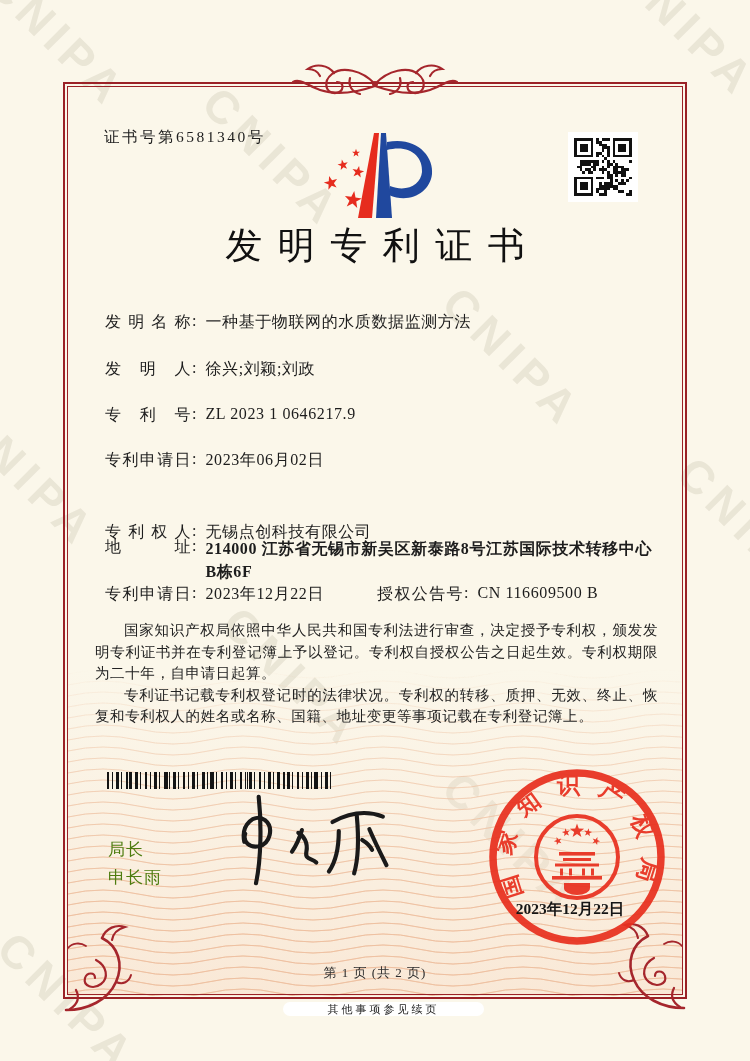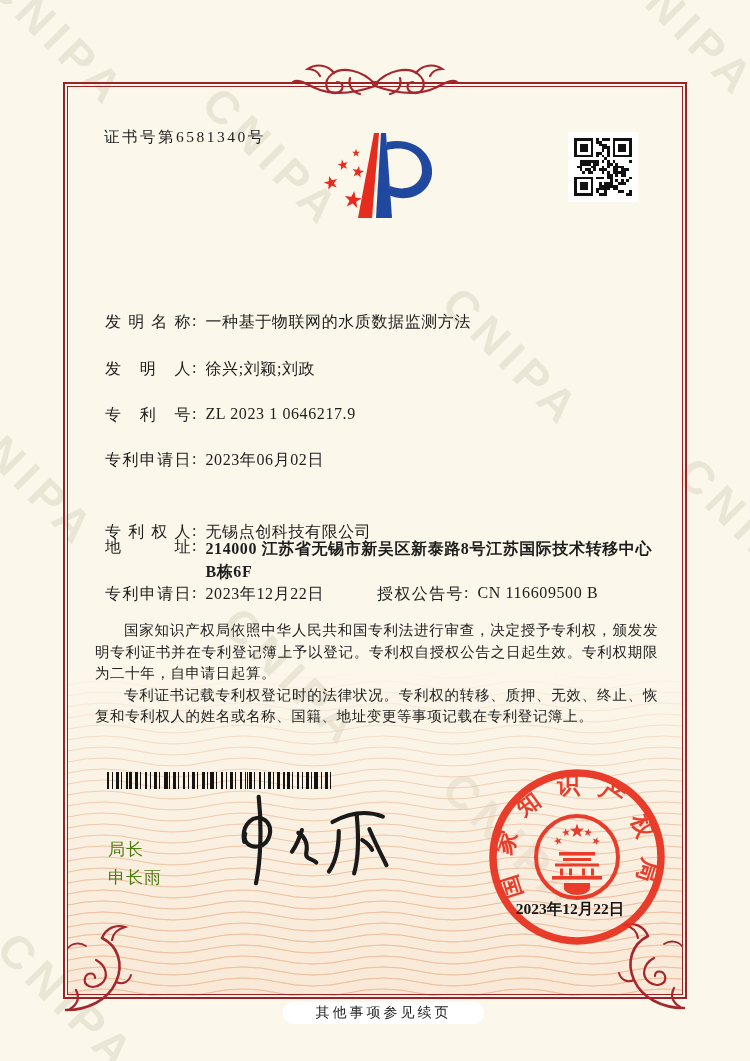--- a/index.html
+++ b/index.html
@@ -59,23 +59,23 @@
   .official.role { top:838px; }
   .official.name { top:866px; }
 
   .signature { position:absolute; left:213px; top:786px; width:185px; height:108px; }
 
   .seal { position:absolute; left:486px; top:767px; width:182px; height:182px; }
 
   .page-num { position:absolute; left:63px; right:63px; top:964px; text-align:center;
               font-size:13px; color:#2d2d2d; letter-spacing:1px; }
 
-  .cont-box { position:absolute; left:283px; top:1002px; width:201px; height:22px; background:#ffffff;
+  .cont-box { position:absolute; left:283px; top:1002px; width:201px; height:14px; background:#ffffff;
               display:flex; align-items:center; justify-content:center;
-              font-size:14px; color:#1d1d1d; letter-spacing:3px;border-radius:11px; }
+              font-size:11px; color:#1d1d1d; letter-spacing:3px;border-radius:11px; }
 </style>
 </head>
 <body>
 
 <div class="page">
 
   <svg width="0" height="0" style="position:absolute">
     <defs>
       <polygon id="star" points="0,-10 2.35,-3.24 9.51,-3.09 3.8,1.24 5.88,8.09 0,4 -5.88,8.09 -3.8,1.24 -9.51,-3.09 -2.35,-3.24"></polygon>
       <g id="flourish" fill="none" stroke="#a5262c" stroke-width="2.2" stroke-linecap="round">
@@ -288,20 +288,21 @@
           <rect x="20" y="19" width="1" height="1"></rect>
           <rect x="9" y="20" width="1" height="1"></rect>
           <rect x="10" y="20" width="1" height="1"></rect>
           <rect x="11" y="20" width="1" height="1"></rect>
           <rect x="19" y="20" width="1" height="1"></rect>
           <rect x="20" y="20" width="1" height="1"></rect>
         </g>
     </svg>
   </div>
 
+  <div class="title">发明专利证书</div>
 
   <div class="fields">
     <div class="frow" style="top:312px">
       <span class="lbl">发明名称</span><span class="colon">:</span><span class="val">一种基于物联网的水质数据监测方法</span>
     </div>
     <div class="frow" style="top:359px">
       <span class="lbl">发明人</span><span class="colon">:</span><span class="val">徐兴;刘颖;刘政</span>
     </div>
     <div class="frow" style="top:405px">
       <span class="lbl">专利号</span><span class="colon">:</span><span class="val">ZL 2023 1 0646217.9</span>
@@ -366,16 +367,17 @@
         <rect x="83" y="101.5" width="3" height="7"></rect>
         <rect x="96" y="101.5" width="3" height="7"></rect>
         <rect x="105" y="101.5" width="3" height="7"></rect>
         <rect x="66" y="109" width="50" height="3.6"></rect>
         <path d="M78 116 h26 v5 a13 7 0 0 1 -26 0 z"></path>
       </g>
     </g>
     <text x="84" y="147" text-anchor="middle" font-size="15.5" font-weight="600" fill="#151515" font-family="'Liberation Serif',serif">2023年12月22日</text>
   </svg>
 
+  <div class="page-num">第 1 页 (共 2 页)</div>
 
   <div class="cont-box">其他事项参见续页</div>
 
 </div>
 
 </body></html>

